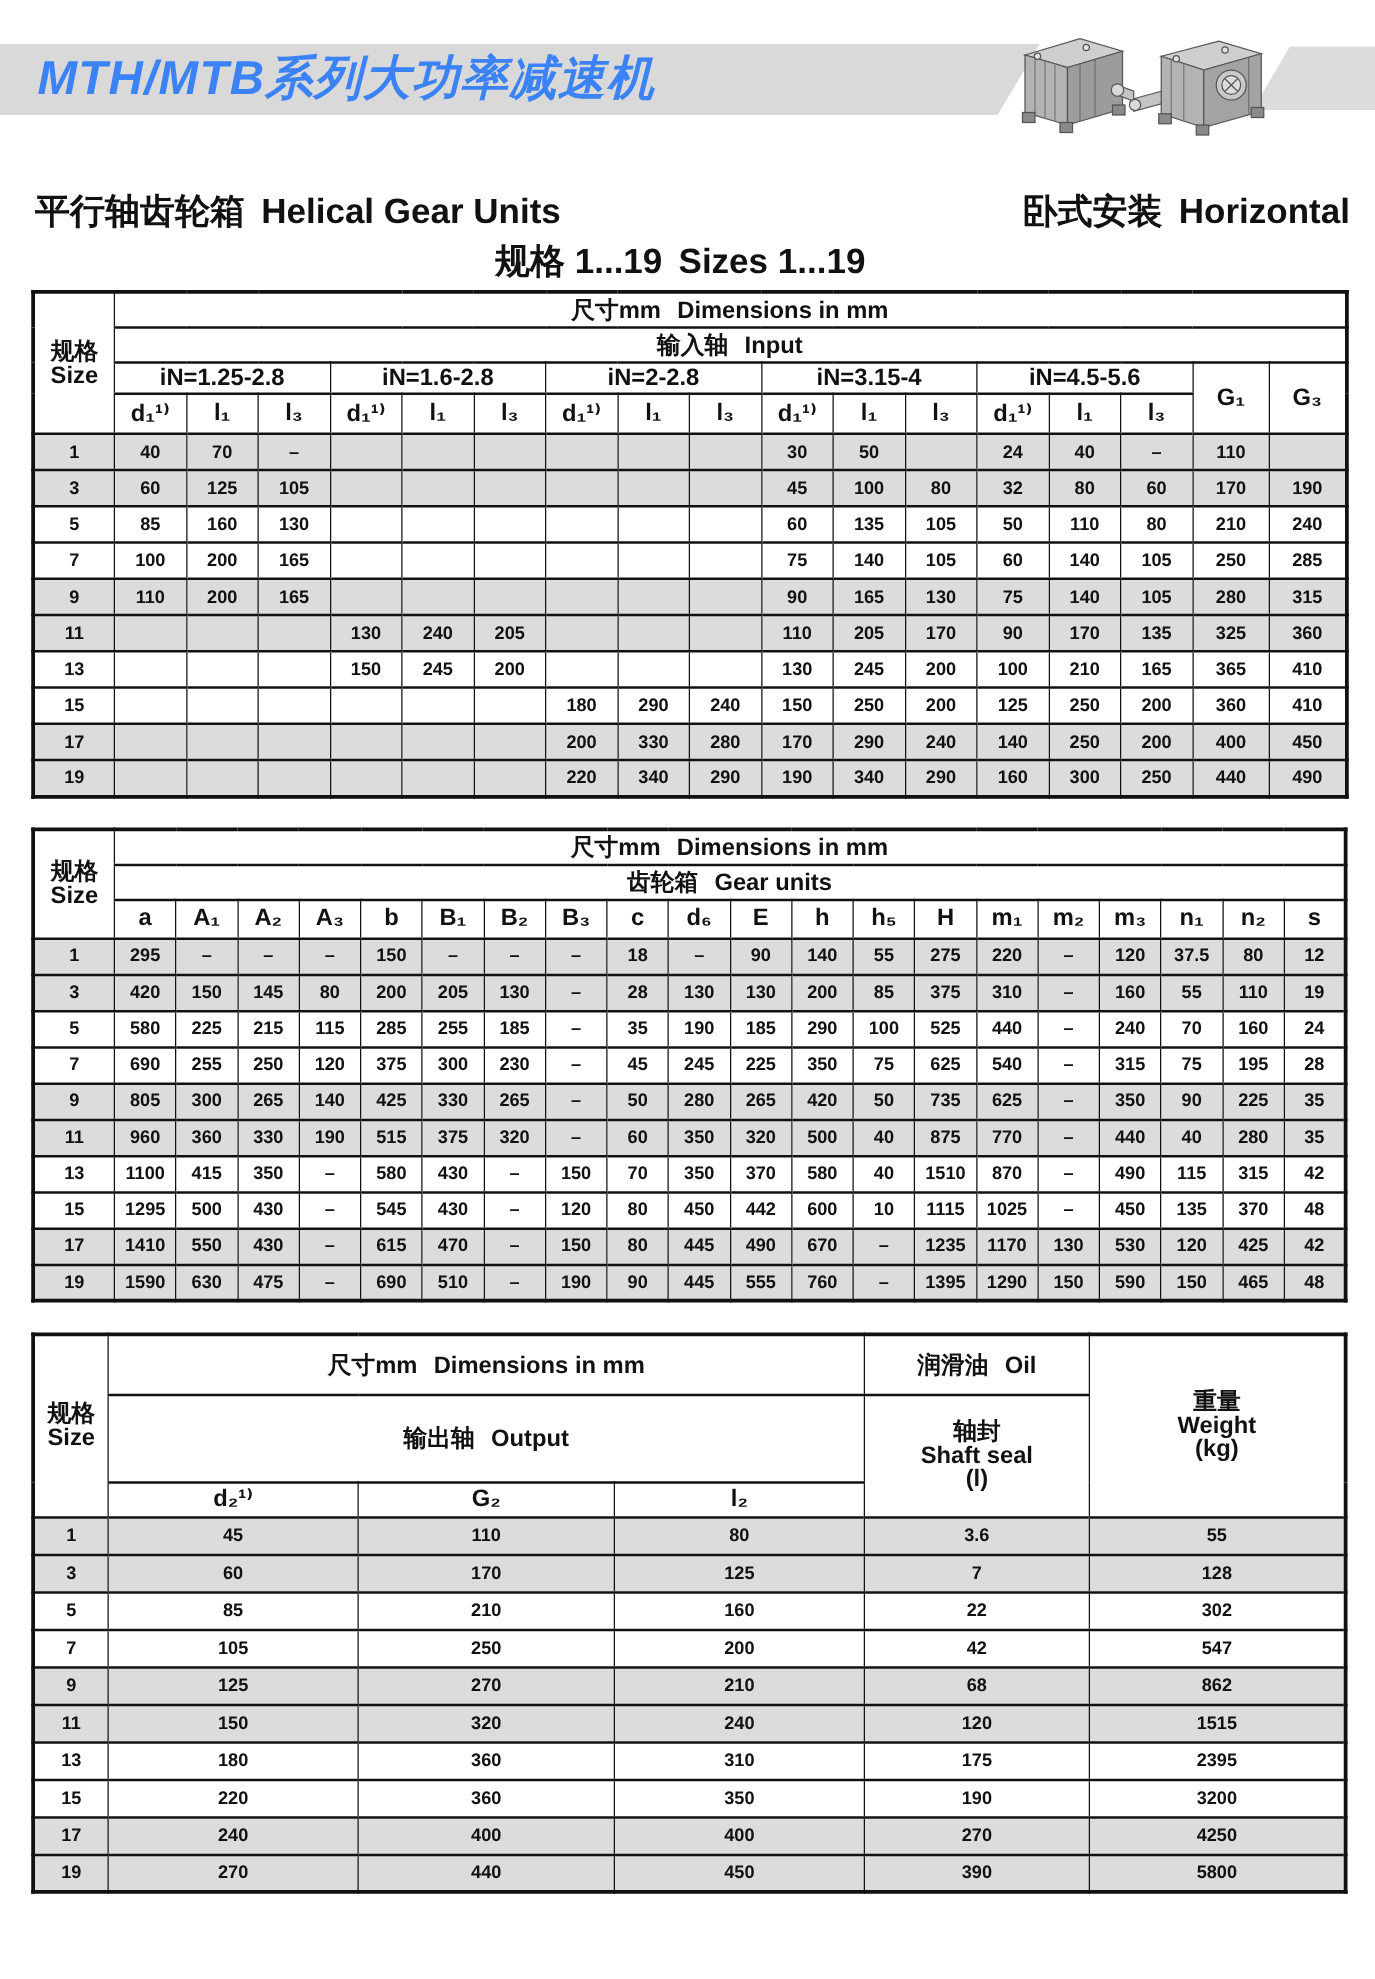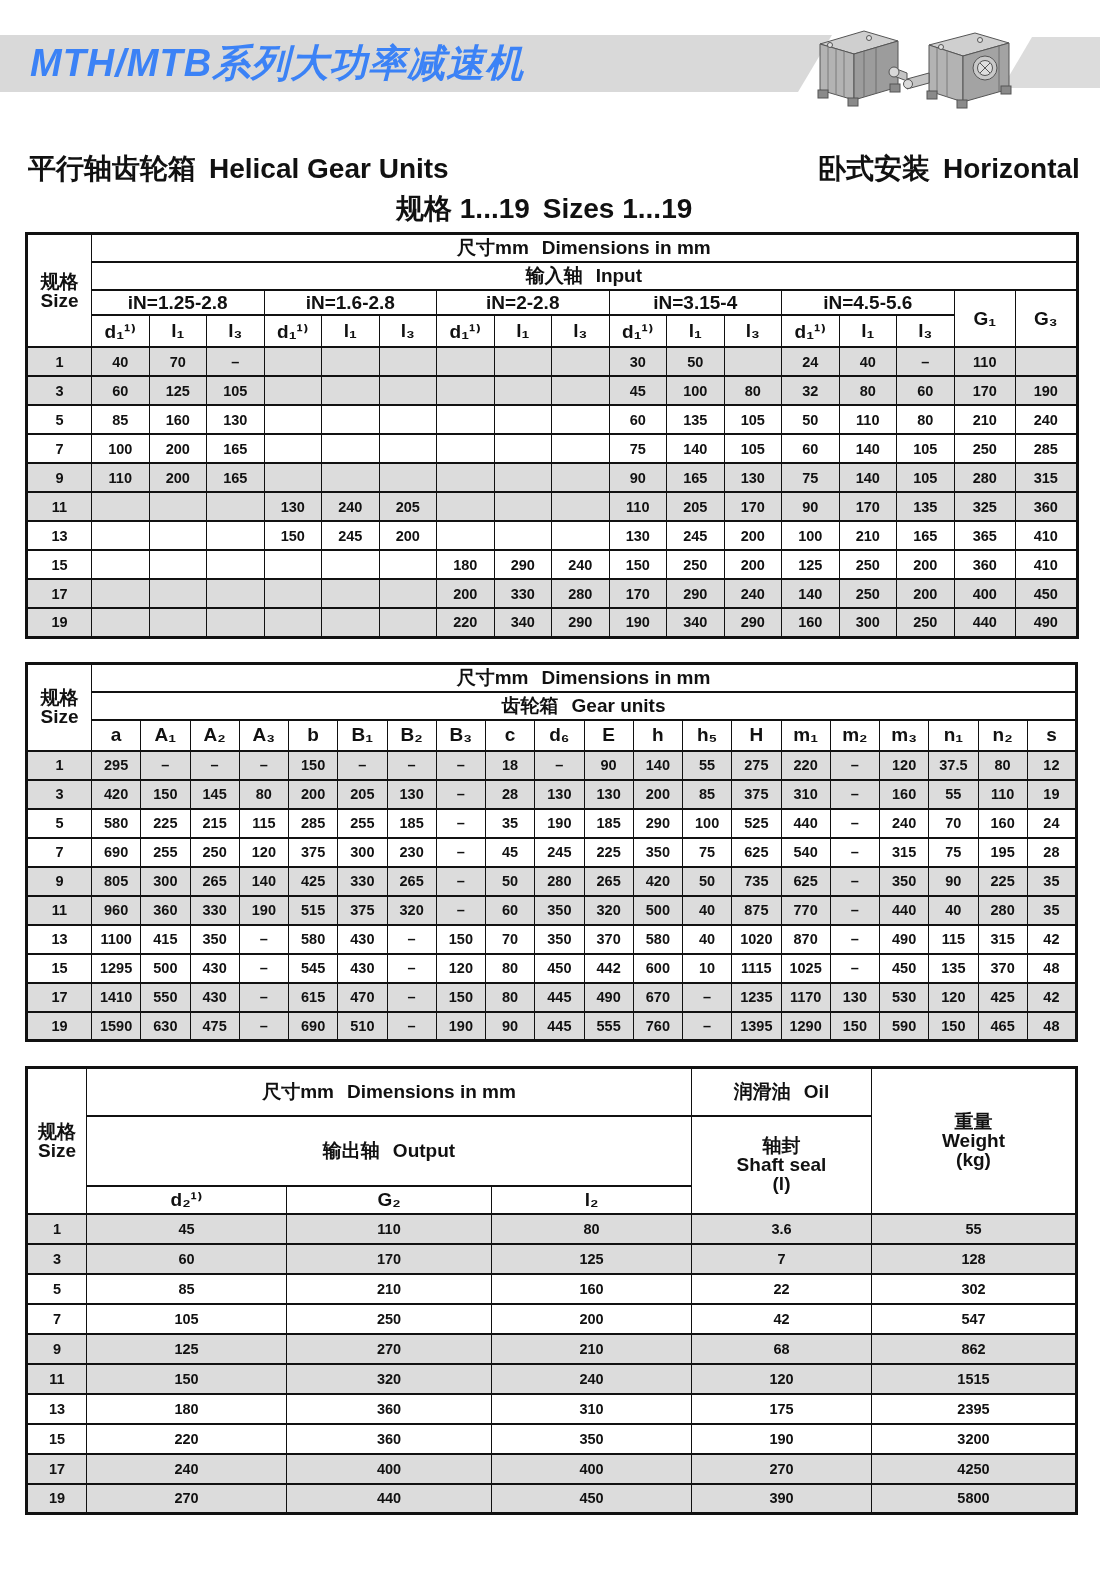--- a/index.html
+++ b/index.html
@@ -597,21 +597,21 @@
         <td>–</td>
         <td>580</td>
         <td>430</td>
         <td>–</td>
         <td>150</td>
         <td>70</td>
         <td>350</td>
         <td>370</td>
         <td>580</td>
         <td>40</td>
-        <td>1020</td>
+        <td>1510</td>
         <td>870</td>
         <td>–</td>
         <td>490</td>
         <td>115</td>
         <td>315</td>
         <td>42</td>
       </tr>
       <tr>
         <td>15</td>
         <td>1295</td>

